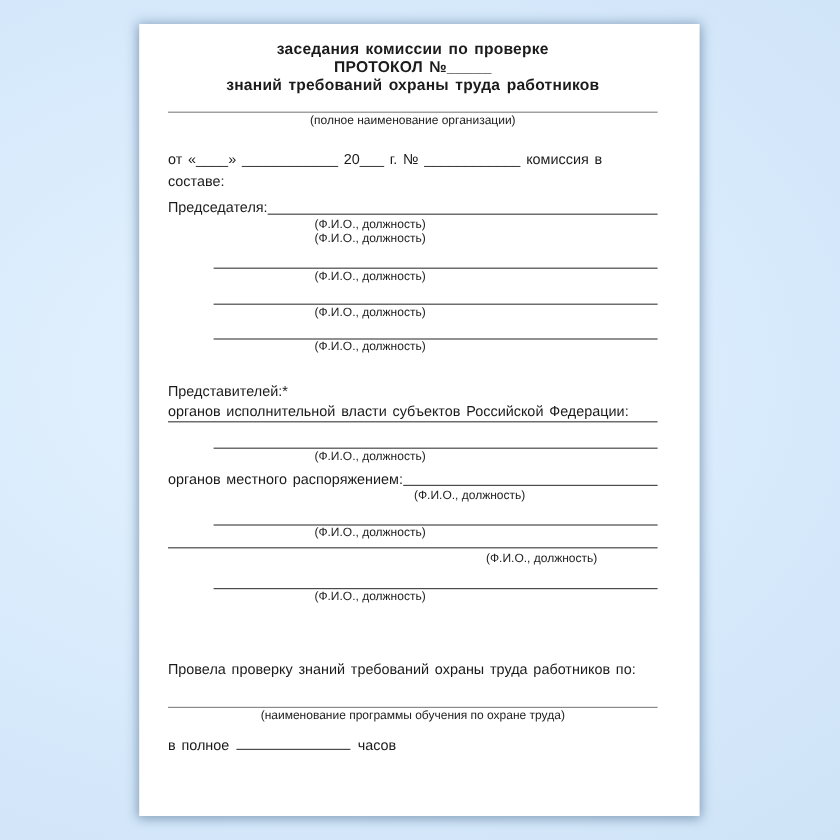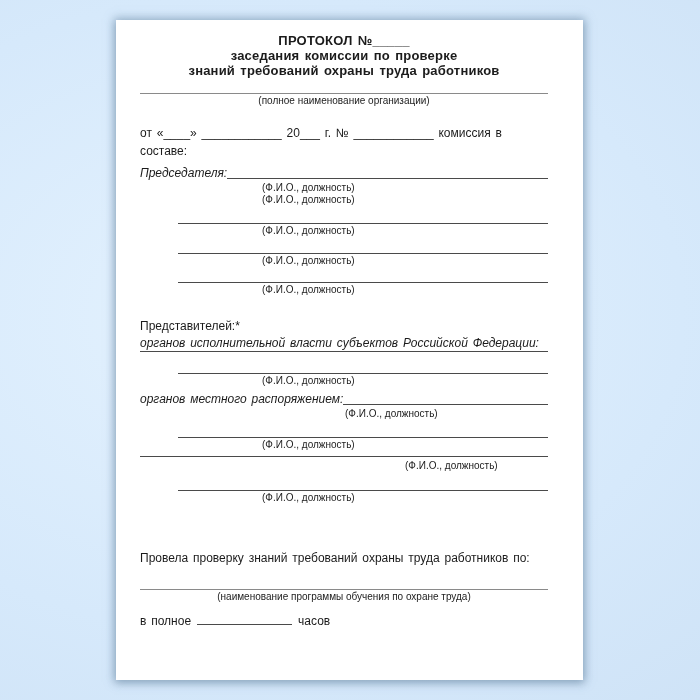--- a/index.html
+++ b/index.html
@@ -45,21 +45,21 @@
     white-space: nowrap;
     word-spacing: 0;
   }
   .cap.center { text-align: center; }
   .cap.std { margin-left: 122px; }
   .cap.local { margin-left: 205px; }
   .cap.inspect { margin-left: 265px; }
   .intro { margin-top: 18px; line-height: 18px; }
   .intro .block { display: block; }
   .row { display: flex; line-height: 15px; }
-  .row .lbl { white-space: nowrap; font-style: italic; }
+  .row .lbl { white-space: nowrap; }
   .row .rule-flex {
     flex: 1;
     border-bottom: 1px solid #4a4a4a;
     margin-bottom: 2px;
   }
   .field-rule {
     height: 0;
     border-bottom: 1px solid #4a4a4a;
     margin-left: 38px;
   }
@@ -85,22 +85,22 @@
     margin: 0 6px;
   }
 </style>
 </head>
 <body>
 
 <div class="stage">
   <main class="sheet">
 
     <header class="title">
+      <div>заседания комиссии по проверке</div>
       <div>ПРОТОКОЛ №_____</div>
-      <div>заседания комиссии по проверке</div>
       <div>знаний требований охраны труда работников</div>
     </header>
 
     <div class="rule-block org-rule"></div>
     <div class="cap center">(полное наименование организации)</div>
 
     <p class="intro">
       <span class="block">от «____» ____________ 20___ г. № ____________ комиссия в составе:</span>
     </p>
 

